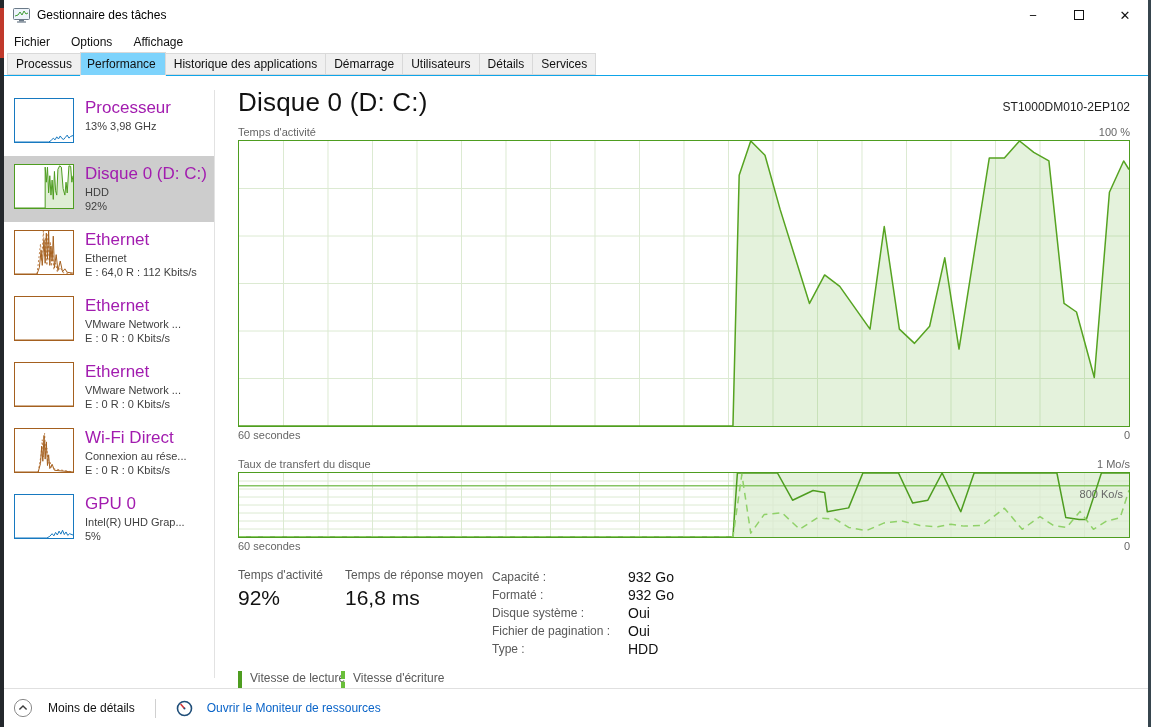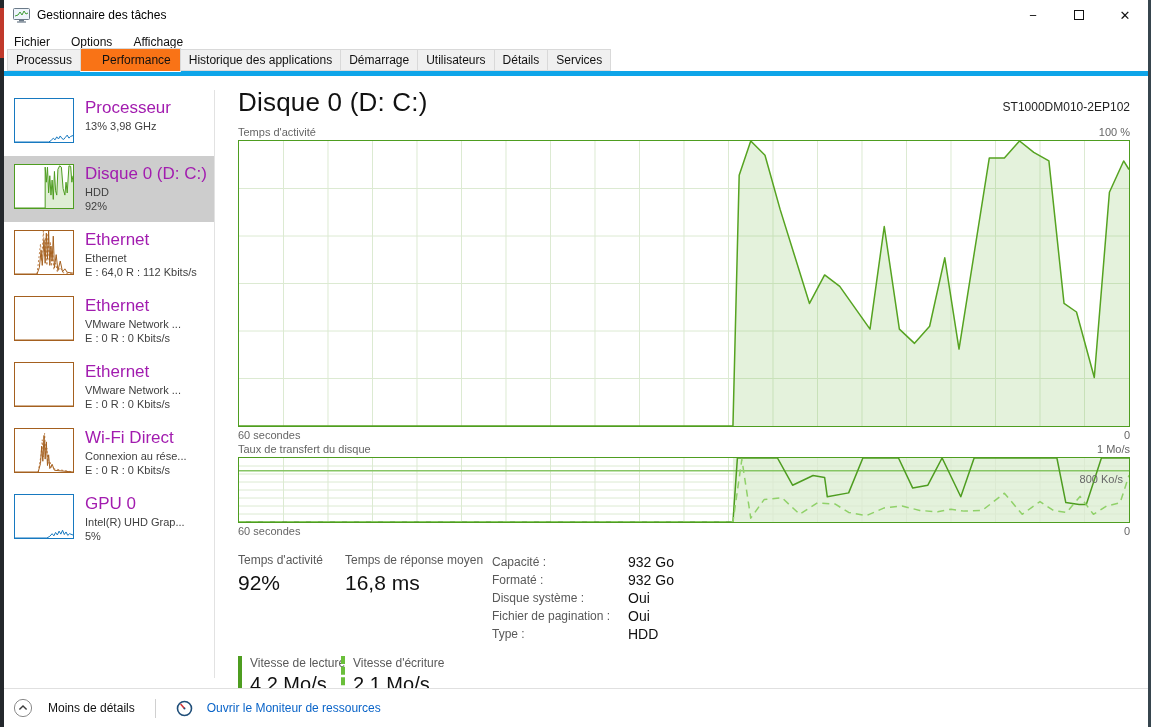--- a/index.html
+++ b/index.html
@@ -23,25 +23,25 @@
   .win-controls { position:absolute; right:0; top:0; height:30px; display:flex; }
   .win-btn { width:46px; height:30px; display:flex; align-items:center; justify-content:center;
              font-size:13px; color:#111; cursor:default; }
   .win-btn.maximize span.box { width:10px; height:10px; border:1px solid #111; display:block; }
 
   
   .menubar { height:23px; display:flex; align-items:center; padding-left:10px; }
   .menu-item { font-size:12px; color:#111; margin-right:21px; }
 
   
-  .tabstrip { height:23px; display:flex; align-items:flex-end; padding-left:3px; border-bottom:5px solid #0ea5e9; position:relative; }
+  .tabstrip { height:23px; display:flex; align-items:flex-end; padding-left:3px; border-bottom:1px solid #0ea5e9; position:relative; }
   .tab { font-size:12px; color:#111; background:#f0f0f0; border:1px solid #d9d9d9;
          padding:3px 8px 3px 8px; margin-right:-1px; position:relative; white-space:nowrap; }
-  .tab.active { background:#f97316; border-color:#d9d9d9; border-bottom:1px solid #fff; z-index:2;
-                padding:4px 9px 4px 21px; margin-bottom:-1px; }
+  .tab.active { background:#7dd3fc; border-color:#d9d9d9; border-bottom:1px solid #fff; z-index:2;
+                padding:4px 9px 4px 6px; margin-bottom:-1px; }
 
   
   .content { position:absolute; left:0; top:76px; right:0; bottom:39px; background:#fff; overflow:hidden; }
   .v-divider { position:absolute; left:210px; top:14px; bottom:10px; width:1px; background:#e2e2e2; }
 
   
   .sidebar { position:absolute; left:0; top:0; width:210px; bottom:0; padding-top:14px; }
   .side-item { display:flex; align-items:flex-start; padding:8px 6px 8px 10px; height:66px; }
   .side-item.selected { background:#cdcdcd; }
   .thumb { width:60px; height:45px; border:1px solid; background:#fff; margin-right:11px; flex:0 0 auto; overflow:hidden; }
@@ -264,21 +264,21 @@
             <line x1="0" y1="250" x2="1000" y2="250" stroke="#dcead2" stroke-width="1" vector-effect="non-scaling-stroke"></line>
             <polygon points="0,300 555,300 562,36 575,0 591,15 608,72 641,171 658,141 675,153 709,198 725,90 742,198 759,213 776,195 793,123 809,219 843,18 860,18 877,0 893,12 910,21 927,171 941,180 961,249 978,54.00000000000003 994,21 1000,30 1000,300 0,300" fill="rgba(134,194,94,0.22)" stroke="none"></polygon>
             <polyline points="0,300 555,300 562,36 575,0 591,15 608,72 641,171 658,141 675,153 709,198 725,90 742,198 759,213 776,195 793,123 809,219 843,18 860,18 877,0 893,12 910,21 927,171 941,180 961,249 978,54.00000000000003 994,21 1000,30" fill="none" stroke="#56a321" stroke-width="1.5" vector-effect="non-scaling-stroke" stroke-linejoin="round"></polyline>
           </svg>
       </div>
       <div class="axis-row">
         <span>60 secondes</span>
         <span>0</span>
       </div>
 
-      <div class="chart-label-row" style="margin-top:0">
+      <div class="chart-label-row" style="margin-top:15px">
         <span>Taux de transfert du disque</span>
         <span>1 Mo/s</span>
       </div>
       <div class="chart-box transfer-box">
         <svg id="transfer-svg" viewBox="0 0 1000 100" preserveAspectRatio="none">
             <rect x="555" y="0" width="445" height="100" fill="rgba(134,194,94,0.22)" stroke="none"></rect>
             <line x1="50" y1="0" x2="50" y2="100" stroke="#dcead2" stroke-width="1" vector-effect="non-scaling-stroke"></line>
             <line x1="100" y1="0" x2="100" y2="100" stroke="#dcead2" stroke-width="1" vector-effect="non-scaling-stroke"></line>
             <line x1="150" y1="0" x2="150" y2="100" stroke="#dcead2" stroke-width="1" vector-effect="non-scaling-stroke"></line>
             <line x1="200" y1="0" x2="200" y2="100" stroke="#dcead2" stroke-width="1" vector-effect="non-scaling-stroke"></line>

